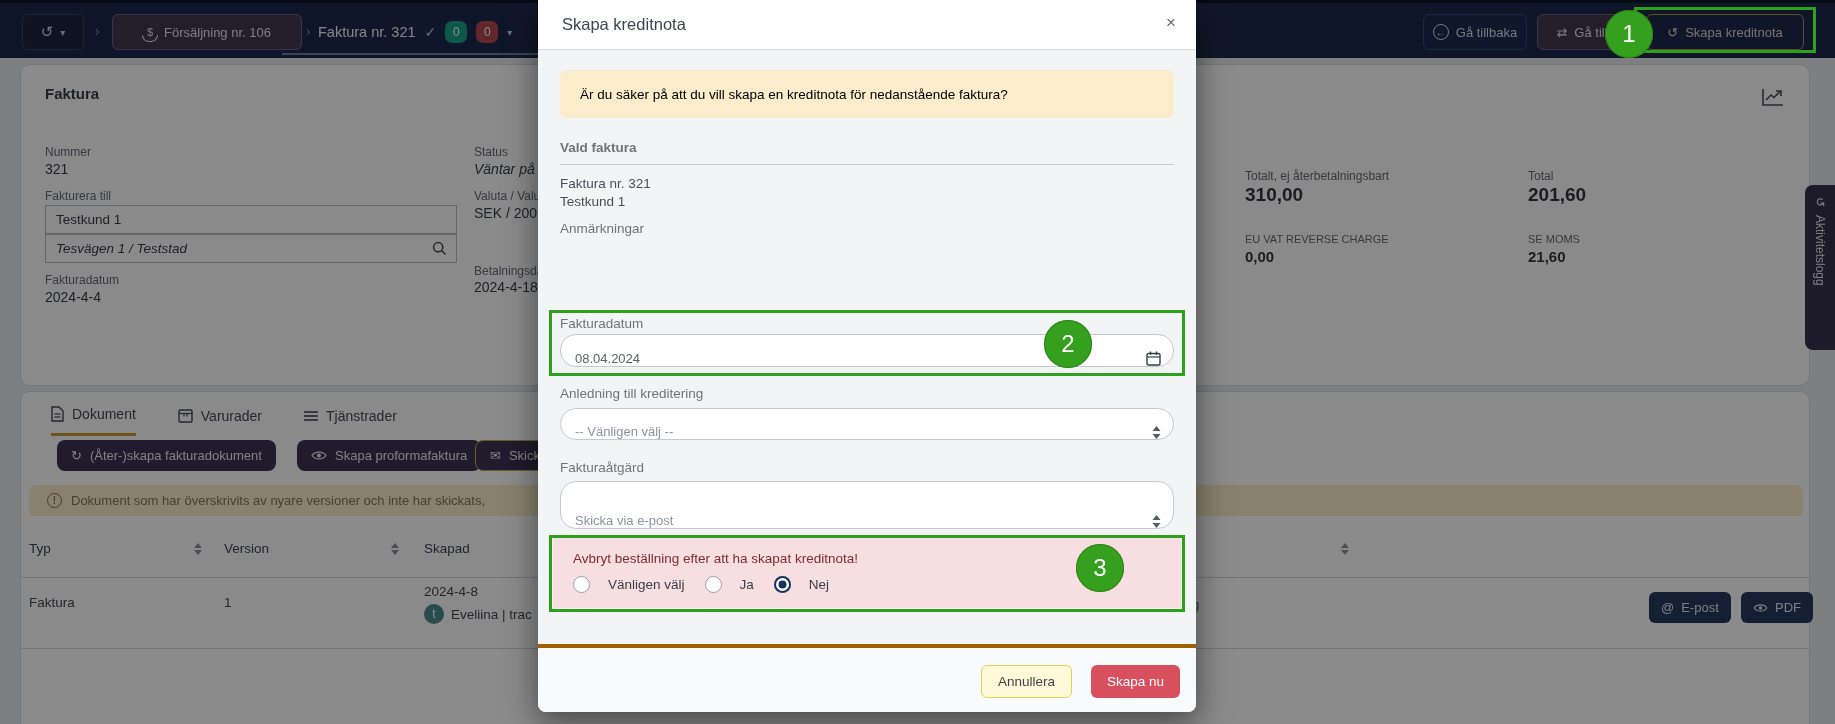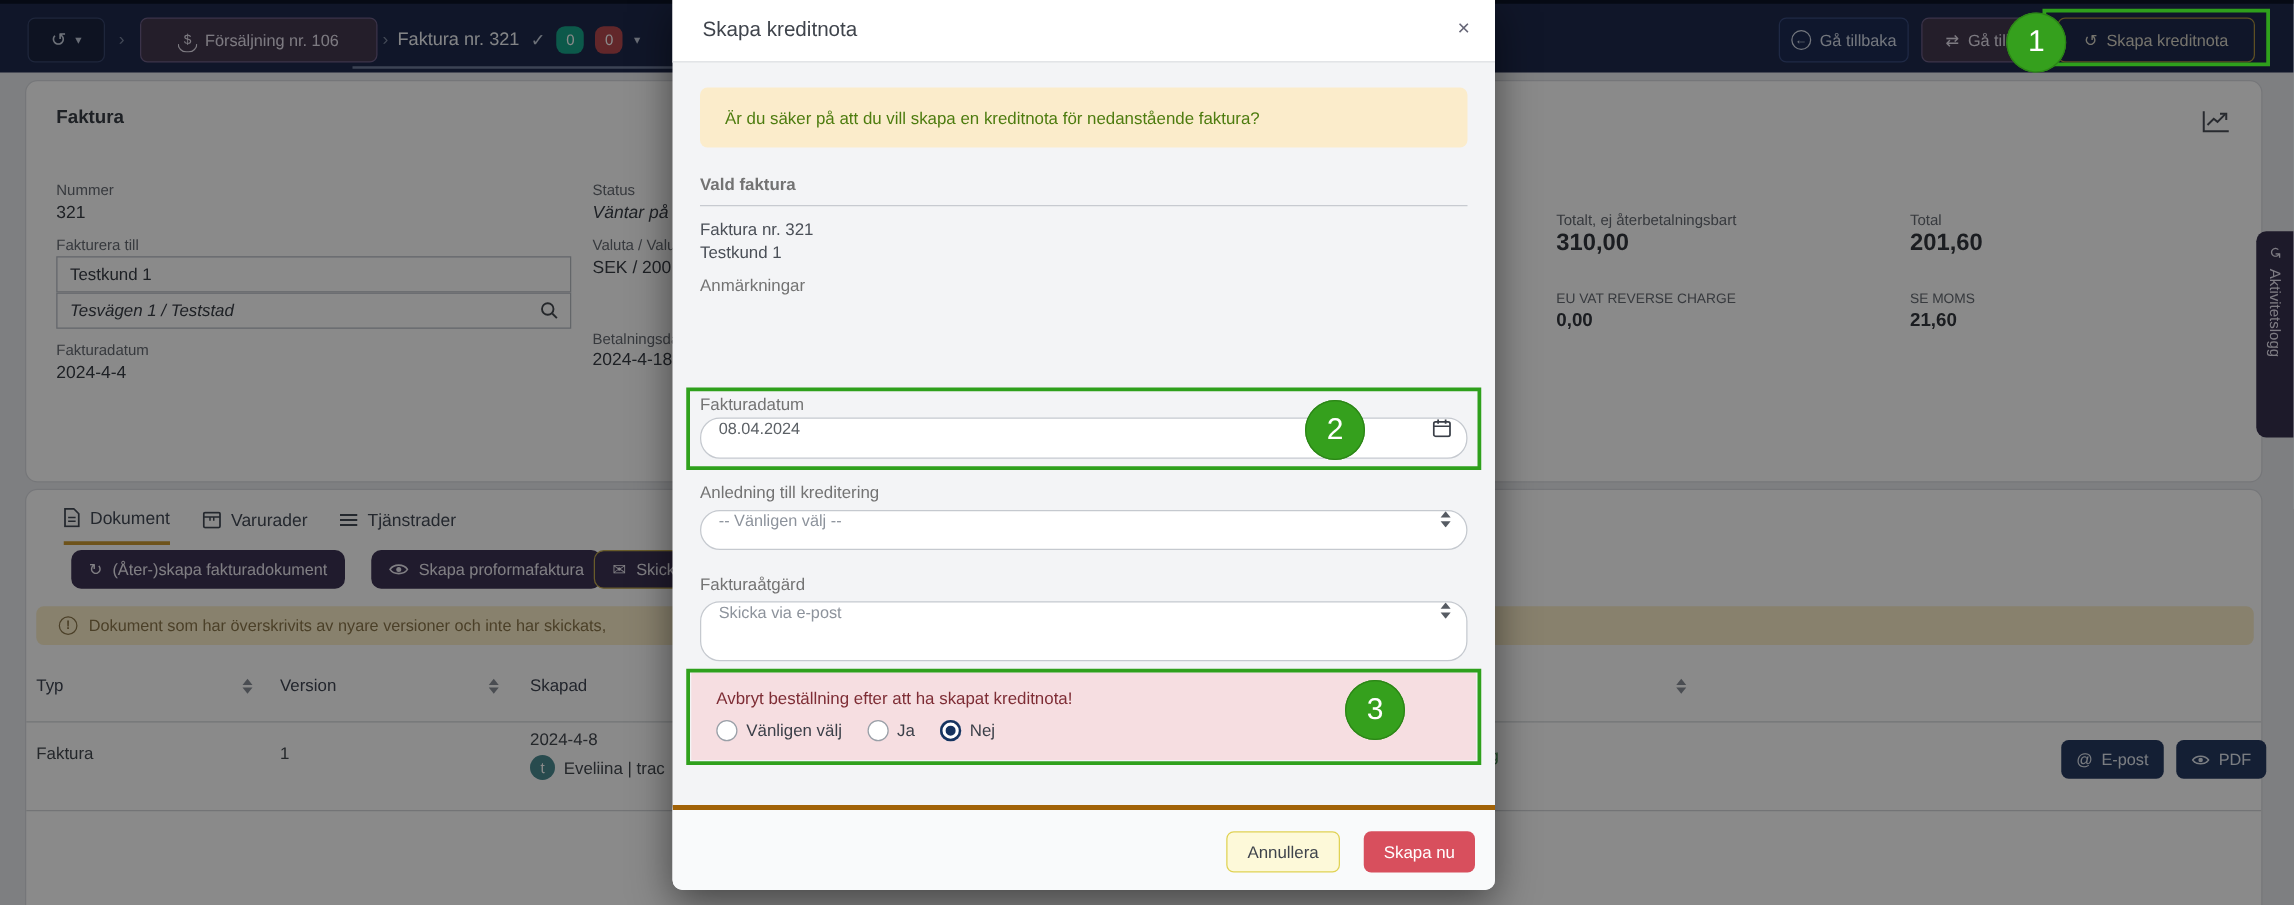--- a/index.html
+++ b/index.html
@@ -33,21 +33,21 @@
   .card-title { position:absolute; left:24px; top:20px; font-size:15px; font-weight:bold; color:#383d45; }
   .field-input { position:absolute; left:24px; width:412px; height:29px; border:1px solid #b7bcc3; background:#fff; font-size:13.5px; color:#383d45; display:flex; align-items:center; padding:0 10px; }
   .big-val { position:absolute; font-size:19px; font-weight:bold; color:#33373d; }
   .mid-val { position:absolute; font-size:15px; font-weight:bold; color:#33373d; }
   .chart-ico { position:absolute; right:24px; top:22px; }
 
   
   .activity-tab { position:absolute; right:0; top:185px; width:30px; height:165px; background:#37304f; border-radius:8px 0 0 8px; color:#e9e6f2; writing-mode:vertical-rl; display:flex; align-items:center; justify-content:flex-start; gap:8px; padding:12px 0; font-size:12px; z-index:1; cursor:pointer; }
 
   
-  .tabs { position:absolute; left:30px; top:14px; display:flex; gap:26px; }
+  .tabs { position:absolute; left:30px; top:14px; display:flex; gap:42px; }
   .tab { display:flex; align-items:center; gap:8px; font-size:14px; color:#434a56; padding-bottom:11px; cursor:pointer; }
   .tab.active { border-bottom:3px solid #cc9a33; }
 
   .btn-dark { position:absolute; top:48px; height:31px; background:#3b3254; color:#edeaf2; border-radius:8px; font-size:13px; display:flex; align-items:center; gap:8px; padding:0 14px; cursor:pointer; white-space:nowrap; }
   .alert-bar { position:absolute; left:8px; top:93px; width:1774px; height:31px; background:#fbeec9; border-radius:6px; display:flex; align-items:center; gap:9px; padding:0 18px; font-size:13px; color:#8b764a; overflow:hidden; white-space:nowrap; }
   .info-ico { display:inline-flex; min-width:15px; height:15px; border:1.3px solid #8b764a; border-radius:50%; align-items:center; justify-content:center; font-size:10px; font-weight:bold; }
 
   .th { position:absolute; top:149px; font-size:13.5px; color:#3f4552; }
   .td { position:absolute; font-size:13.5px; color:#43484f; }
   .sort { position:absolute; top:151px; width:9px; height:12px; cursor:pointer; }
@@ -58,32 +58,32 @@
   .row-btn { position:absolute; top:200px; height:31px; background:#263a61; color:#e2e7ef; border-radius:6px; font-size:13px; display:flex; align-items:center; gap:7px; padding:0 12px; cursor:pointer; }
   .frag-green { position:absolute; font-size:13px; color:#3f8f4f; }
 
   
   .dim { position:absolute; inset:0; background:rgba(0,0,0,0.46); z-index:50; }
 
   
   .modal { position:absolute; left:538px; top:0; width:658px; height:712px; background:#f3f4f6; border-radius:0 0 8px 8px; box-shadow:0 10px 32px rgba(0,0,0,0.5); z-index:100; }
   .modal-head { position:absolute; left:0; top:0; width:100%; height:50px; background:#fff; border-bottom:1px solid #d9dbe0; display:flex; align-items:center; padding:0 24px; font-size:16.5px; color:#3f444c; }
   .modal-close { position:absolute; right:20px; top:14px; font-size:17px; color:#667; cursor:pointer; line-height:1; }
-  .warn-box { position:absolute; left:22px; top:70px; width:614px; height:48px; background:#fbeccb; border-radius:6px; display:flex; align-items:center; padding:0 20px; font-size:13.5px; color:#4d7c0f; }
+  .warn-box { position:absolute; left:22px; top:70px; width:614px; height:48px; background:#fbeccb; border-radius:6px; display:flex; align-items:center; padding:0 20px; font-size:13.5px; color:#000000; }
   .m-label { position:absolute; font-size:13.5px; color:#737373; }
   .m-text { position:absolute; font-size:13.5px; color:#4a4f57; }
   .m-hr { position:absolute; left:22px; width:614px; border-top:1px solid #c7cad0; }
   .m-area { position:absolute; left:22px; top:240px; width:614px; height:55px; background:#fff; border:1px solid #c5c9cf; border-radius:6px; font-family:"Liberation Sans",sans-serif; font-size:13px; color:#444; padding:9px 13px; resize:none; }
   .m-area::placeholder { color:#9ba1aa; }
-  .m-input { position:absolute; left:22px; width:614px; height:33px; background:#fff; border:1px solid #c5c9cf; border-radius:16px; display:flex; align-items:flex-start; padding:0 14px; font-size:13px; color:#5c6166; cursor:pointer; }
+  .m-input { position:absolute; left:22px; width:614px; height:33px; background:#fff; border:1px solid #c5c9cf; border-radius:16px; display:flex; align-items:flex-end; padding:0 14px; font-size:13px; color:#5c6166; cursor:pointer; }
   .m-input .right-ico { position:absolute; right:12px; }
   .pink-box { position:absolute; left:15px; top:538px; width:628px; height:70px; background:#f6dee1; }
   .pink-title { position:absolute; left:20px; top:13px; font-size:13.5px; color:#7e2d35; }
   .radio-row { position:absolute; left:20px; top:38px; display:flex; align-items:center; gap:20px; }
-  .radio-opt { display:flex; align-items:center; gap:7px; font-size:13.5px; color:#3a3f48; cursor:pointer; }
+  .radio-opt { display:flex; align-items:center; gap:18px; font-size:13.5px; color:#3a3f48; cursor:pointer; }
   .radio { width:17px; height:17px; border-radius:50%; background:#fff; border:1.5px solid #9aa0a8; }
   .radio.checked { border:none; background:#16335f; box-shadow: inset 0 0 0 2px #16335f, inset 0 0 0 4.5px #fff; }
   .modal-foot { position:absolute; left:0; top:644px; width:100%; height:68px; background:#f9fafb; border-top:4px solid #a16207; border-radius:0 0 8px 8px; }
   .btn-cancel { position:absolute; right:124px; top:17px; height:33px; padding:0 16px; background:#fdf9d9; border:1.5px solid #e0d254; border-radius:6px; font-size:13.5px; color:#3f444c; display:flex; align-items:center; cursor:pointer; }
   .btn-submit { position:absolute; right:16px; top:17px; height:33px; padding:0 16px; background:#d84f5d; border:none; border-radius:6px; font-size:13.5px; color:#fff; display:flex; align-items:center; cursor:pointer; }
 
   
   .anno-rect { position:absolute; border:3px solid #2fa01c; z-index:290; pointer-events:none; }
   .anno-circle { position:absolute; width:48px; height:48px; border-radius:50%; background:#35a01d; box-shadow:0 0 0 1px #2c8517 inset; color:#fff; display:flex; align-items:center; justify-content:center; font-size:24px; z-index:300; }
 

